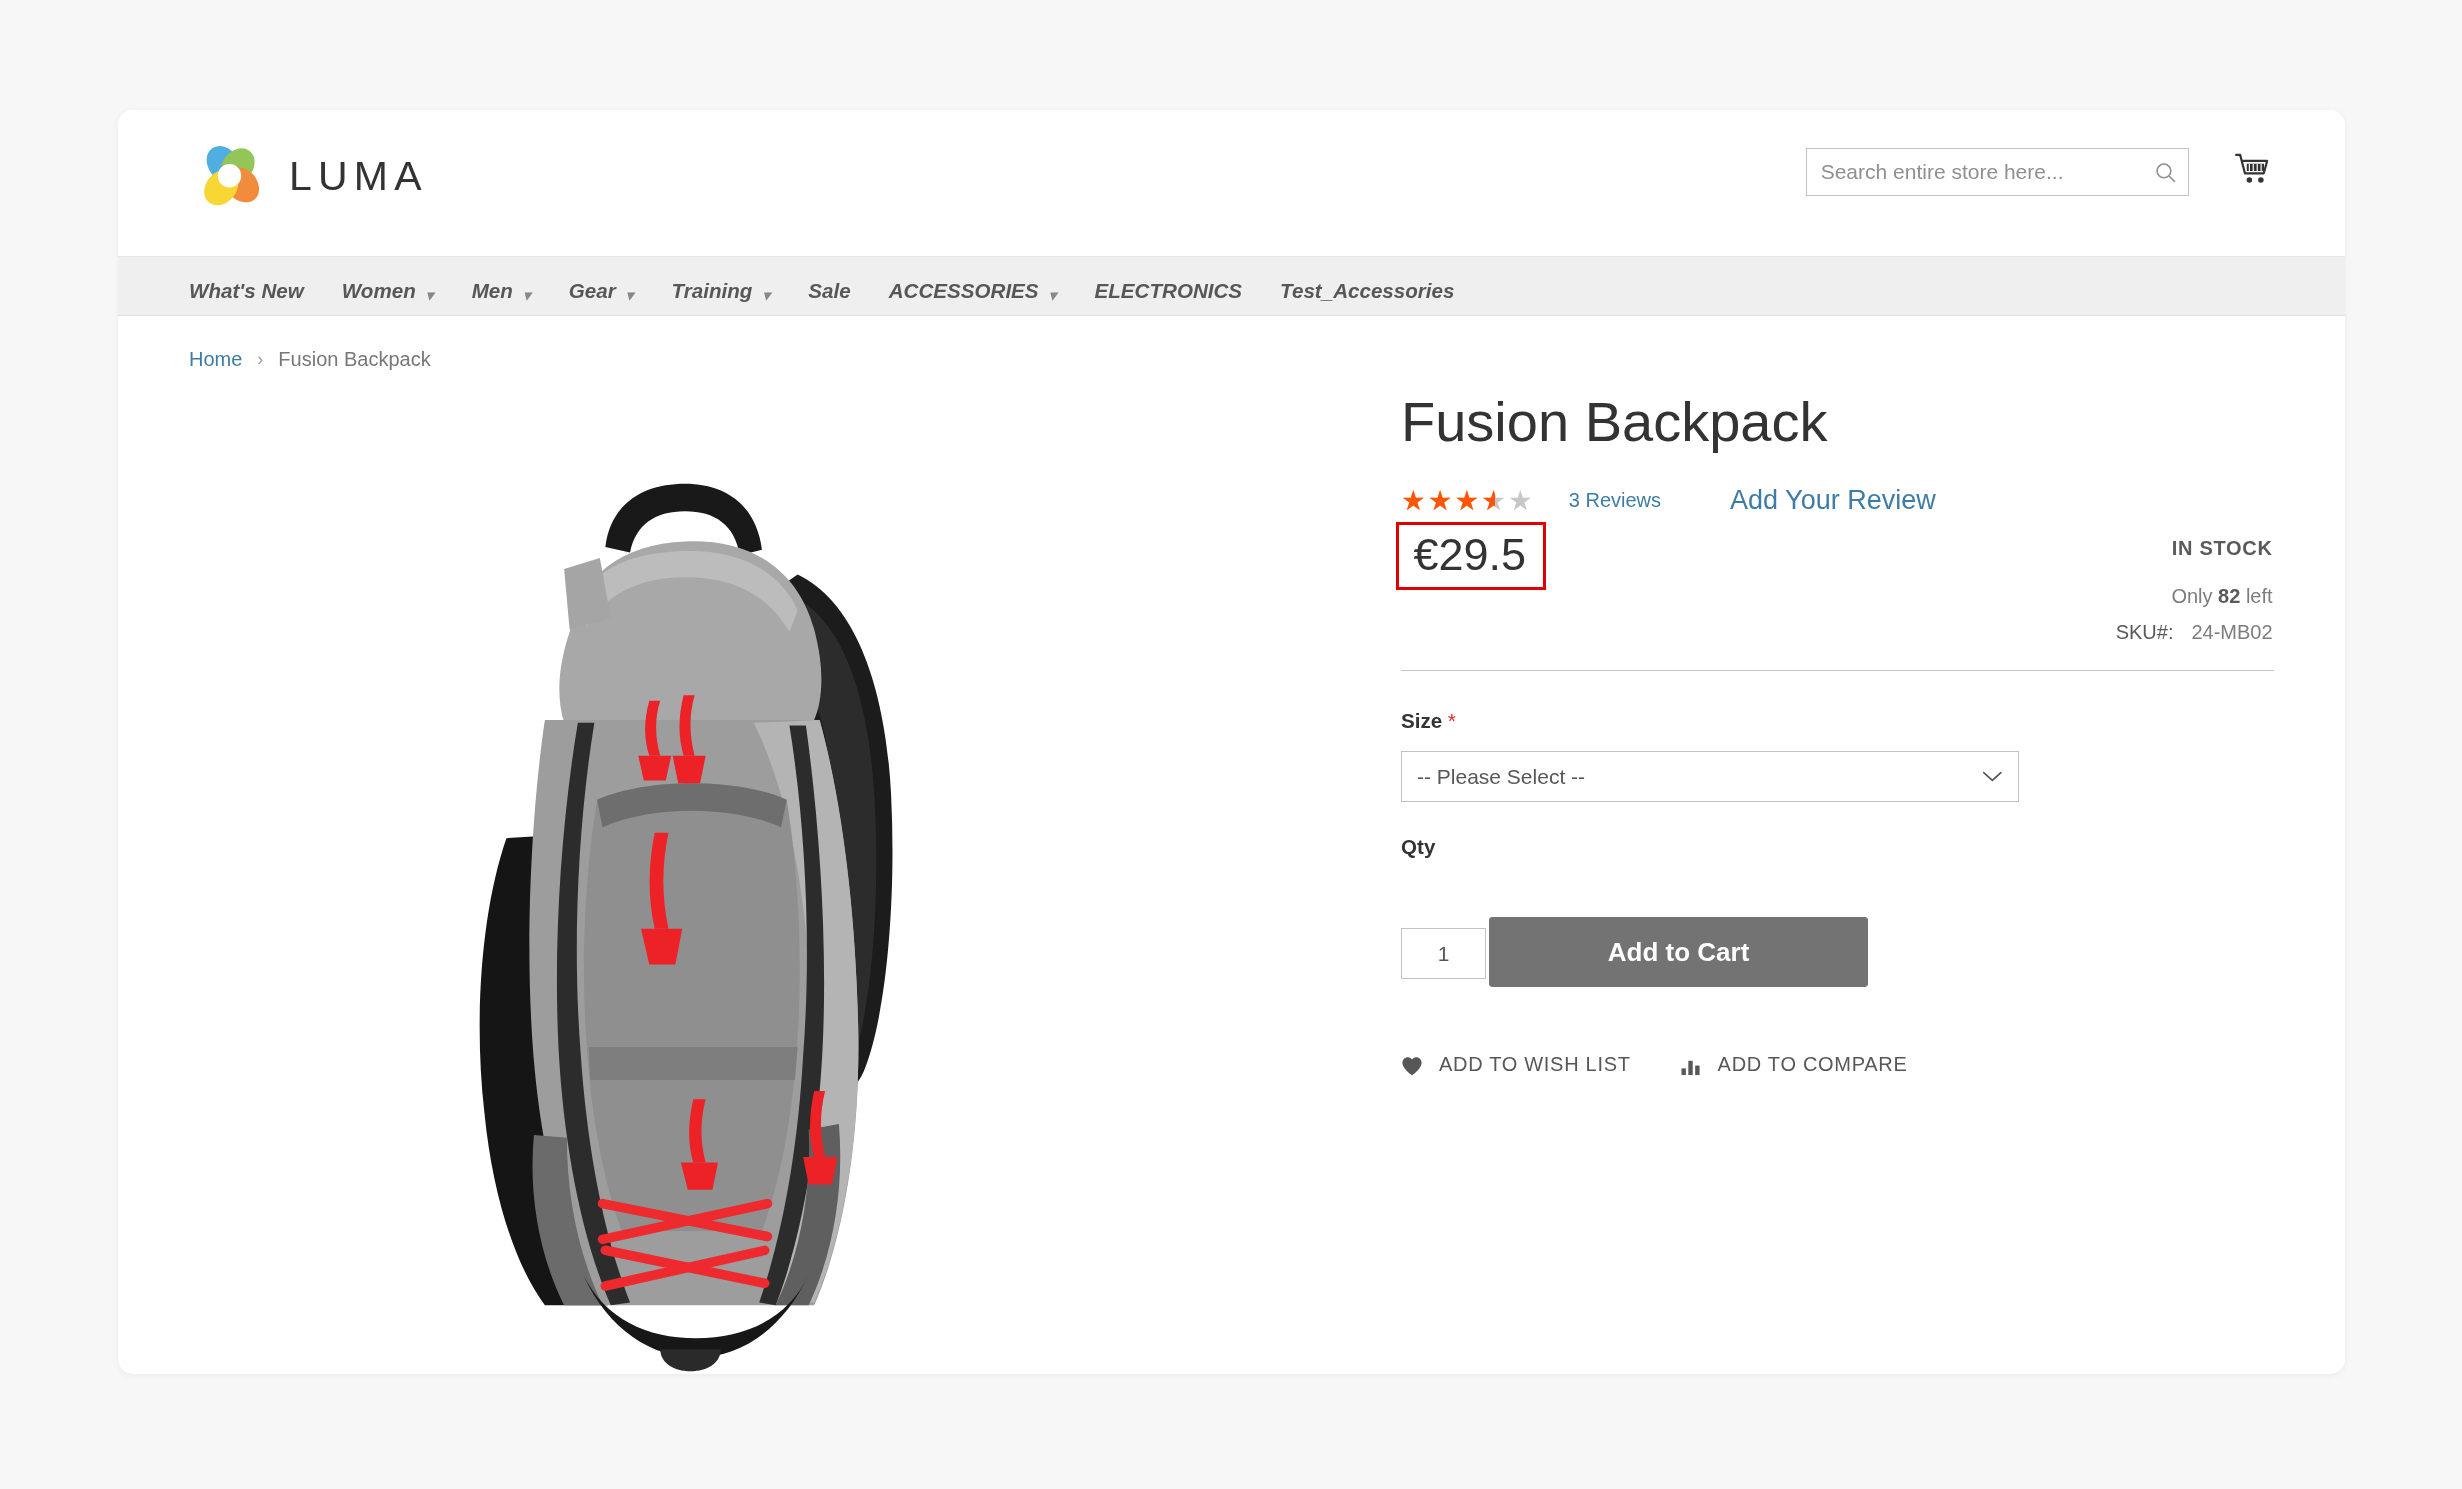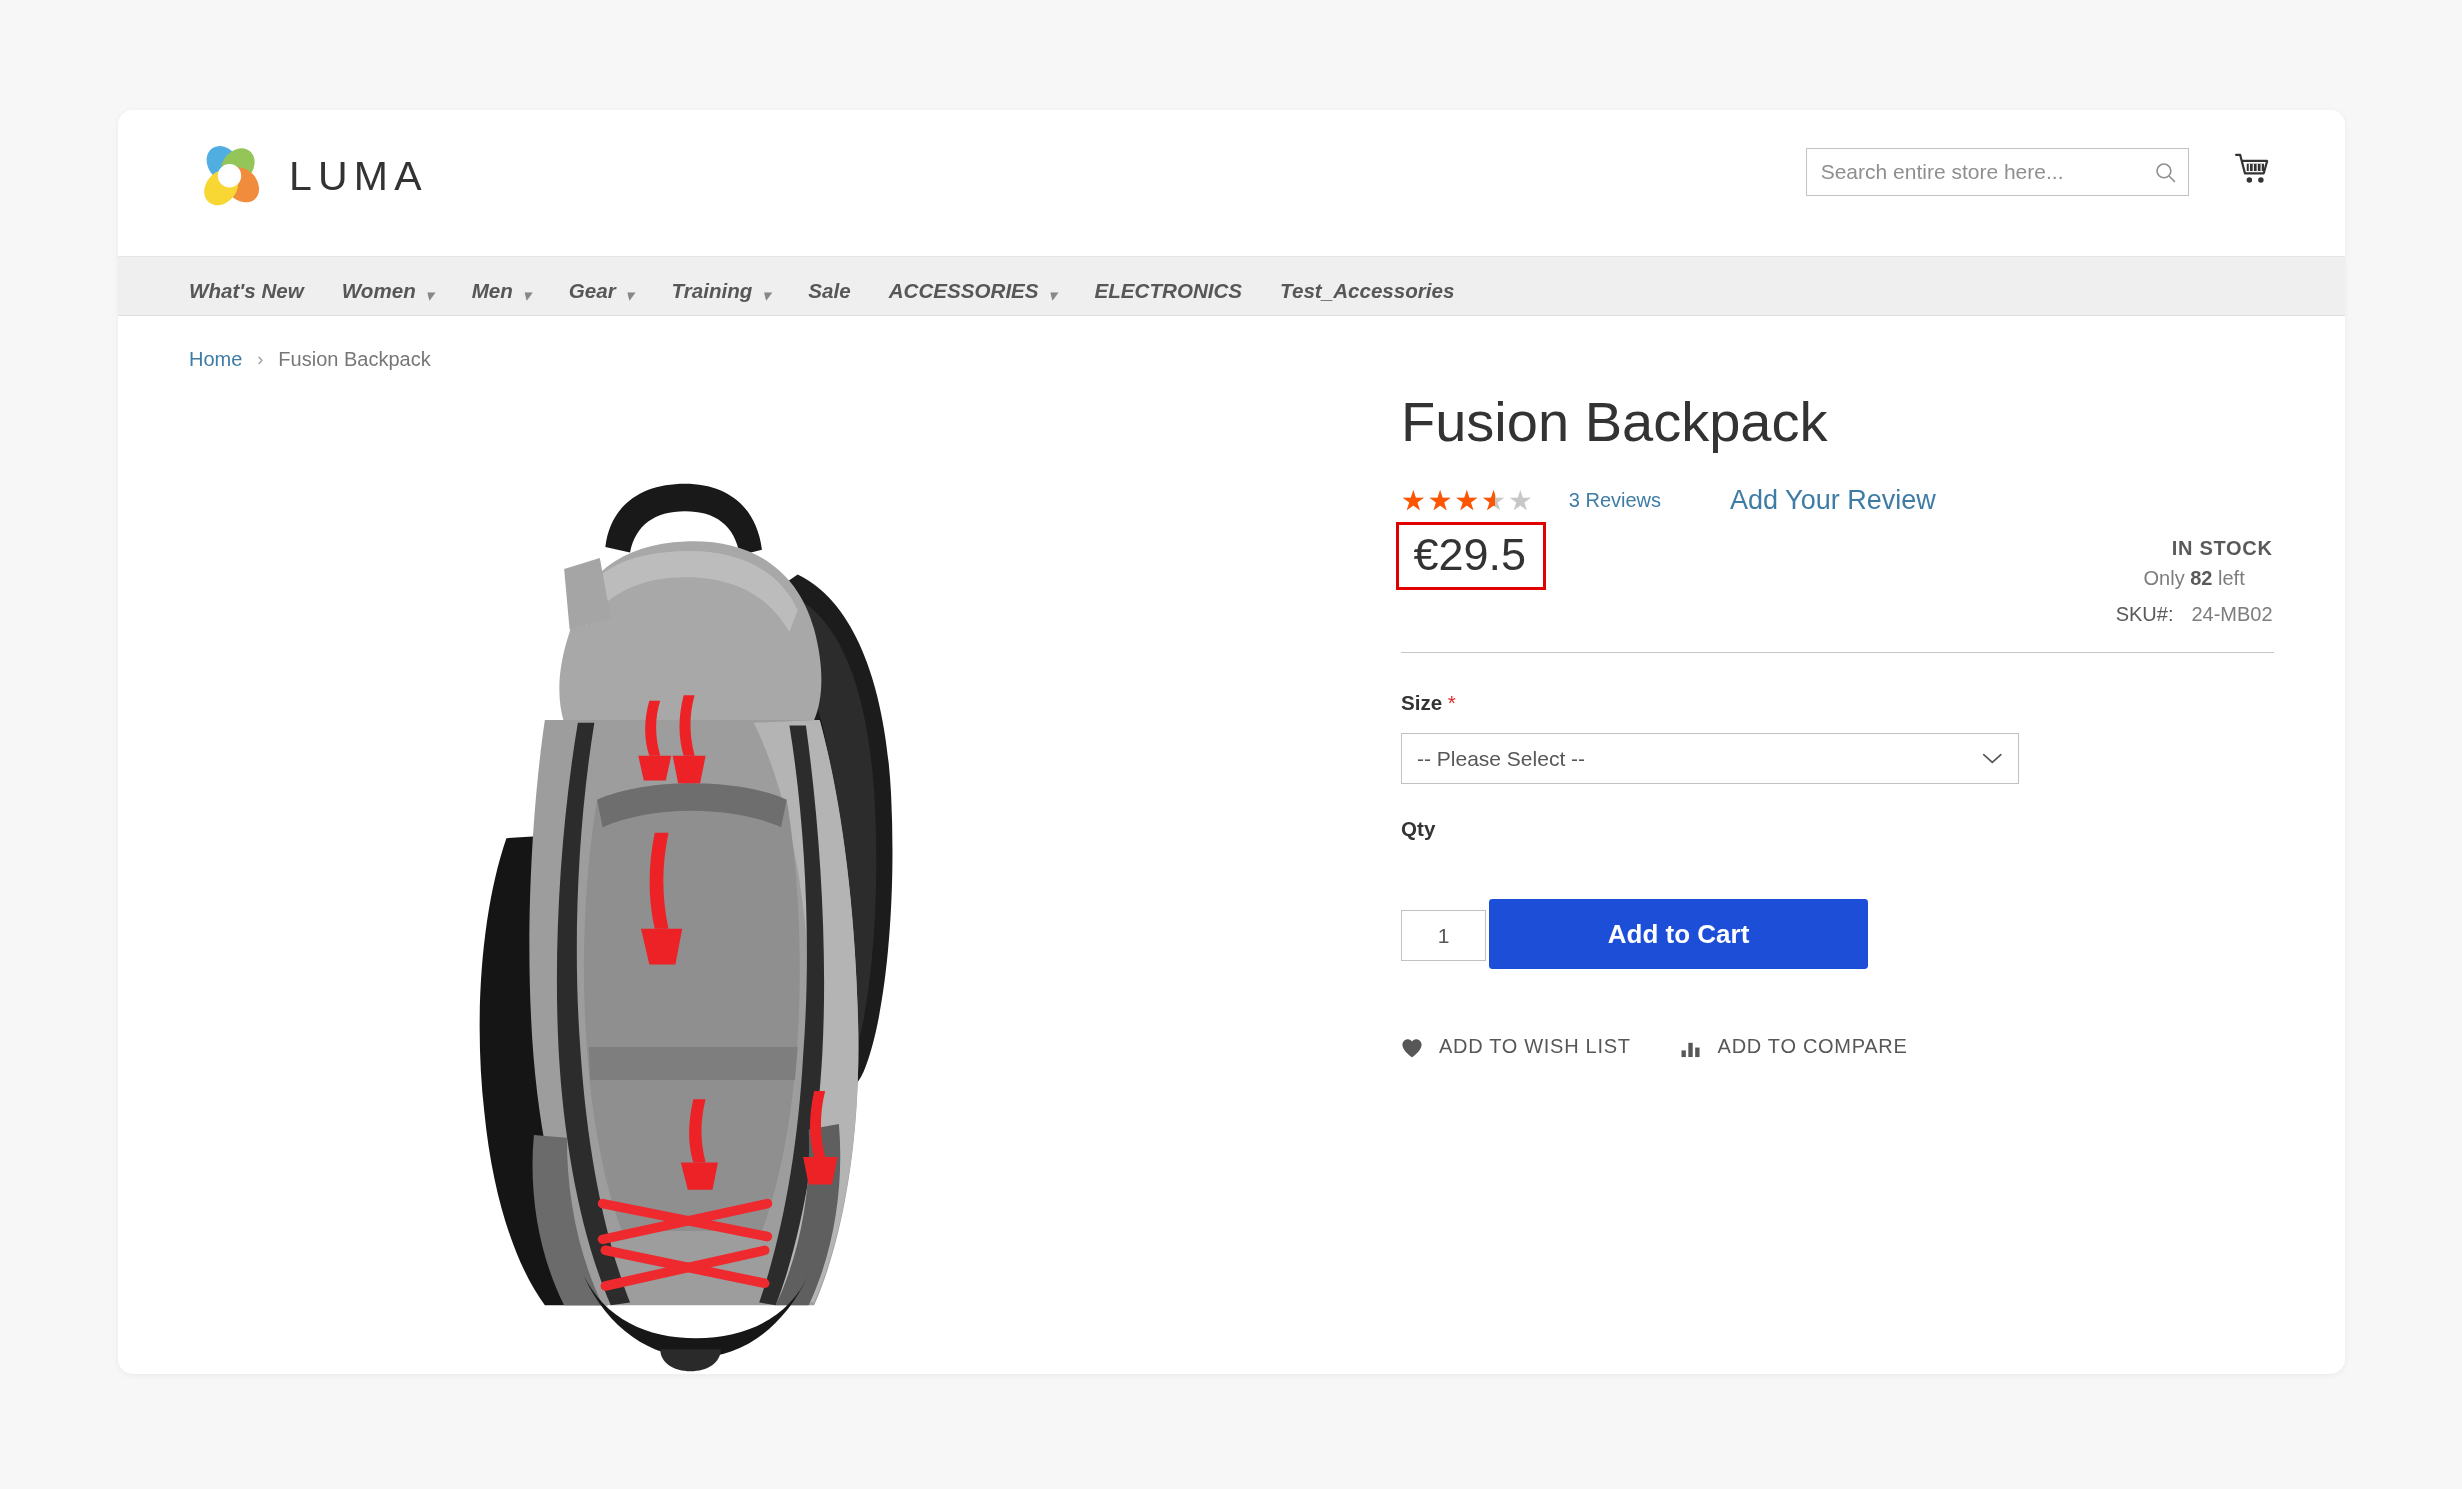--- a/index.html
+++ b/index.html
@@ -222,22 +222,21 @@
   }
   .in-stock {
     font-size: 20px;
     font-weight: 700;
     color: #5a5a5a;
     letter-spacing: 0.7px;
   }
   .only-left {
     font-size: 20px;
     color: #7d7d7d;
-    margin-top: 7px;
-    text-align: center;
+    margin-top: 25px;
   }
   .only-left b { color: #5a5a5a; }
   .sku-line {
     font-size: 20px;
     color: #7d7d7d;
     margin-top: 12.4px;
   }
   .sku-line .sku-label { color: #5a5a5a; text-align: right; }
   .sku-line .sku-value { margin-left: 12.4px; color: #7d7d7d; }
 
@@ -296,21 +295,21 @@
     color: #575757;
     font-family: "Liberation Sans", sans-serif;
     outline: none;
     background: #fff;
   }
 
   .add-to-cart {
     margin-top: 43px;
     width: 379px;
     height: 70px;
-    background: #1d4ed8;
+    background: #737373;
     border: 0;
     border-radius: 3.4px;
     color: #ffffff;
     font-size: 26px;
     font-weight: 700;
     font-family: "Liberation Sans", sans-serif;
     cursor: pointer;
   }
 
   .link-row {

